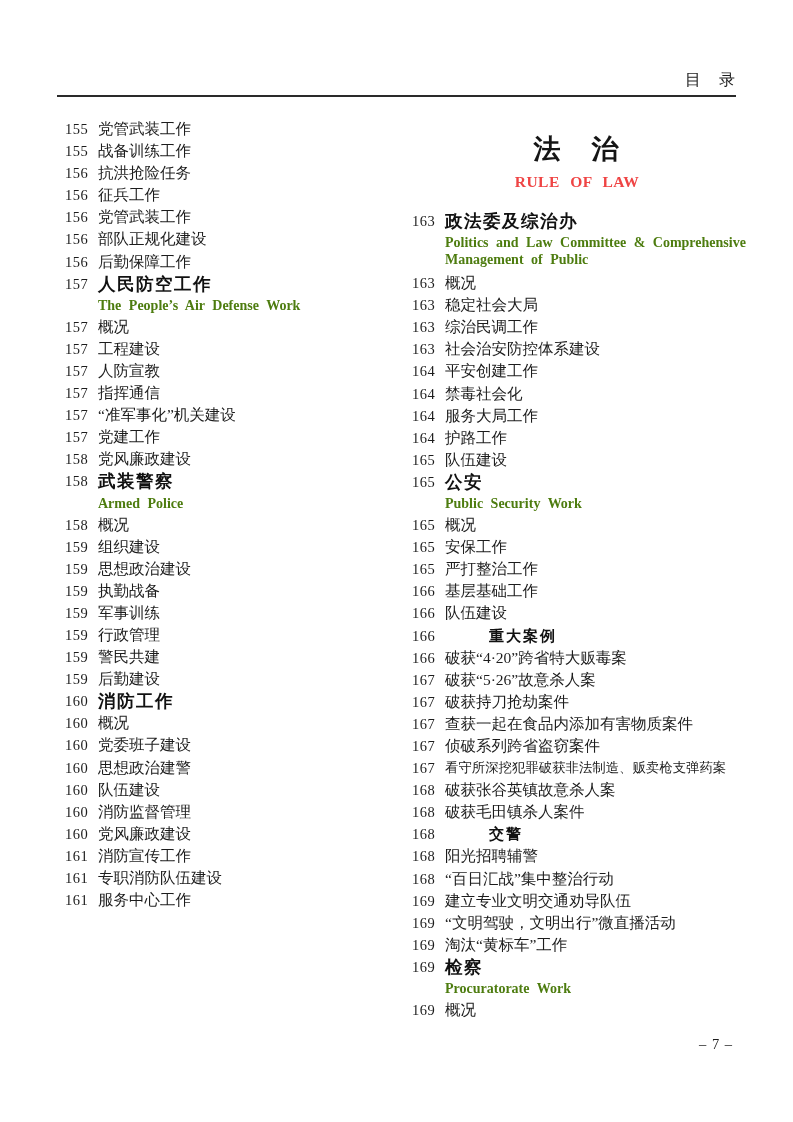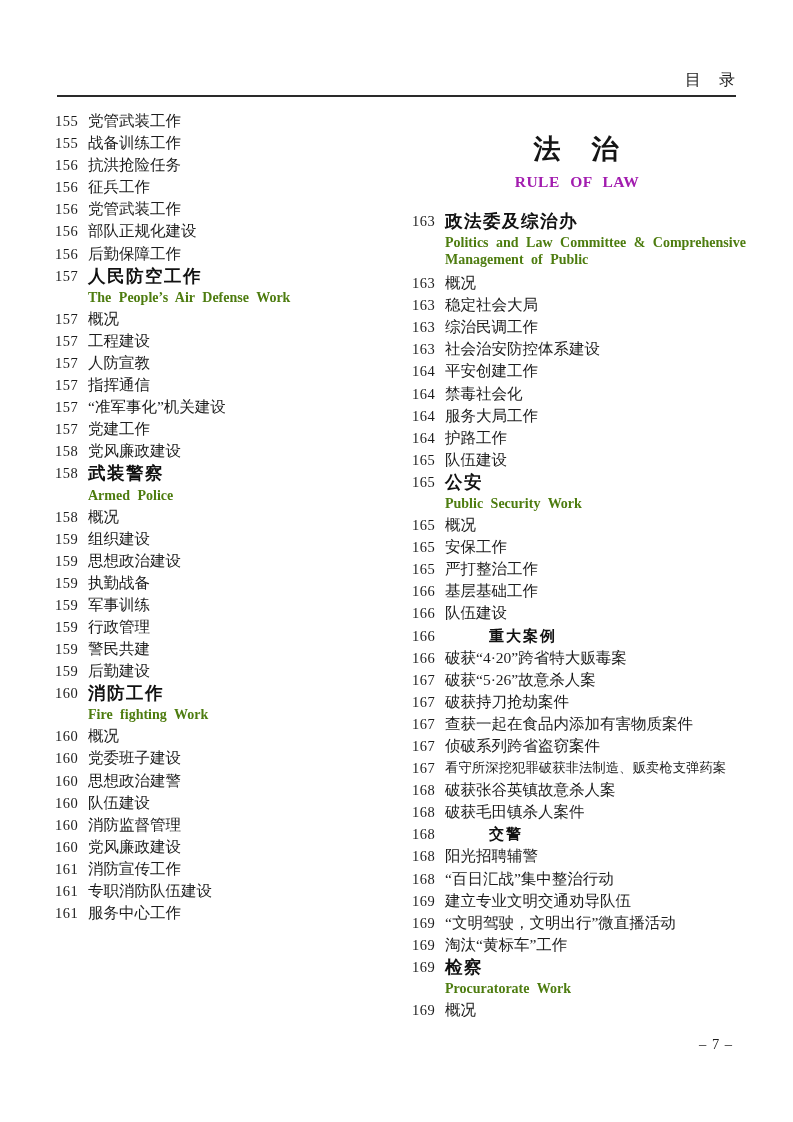--- a/index.html
+++ b/index.html
@@ -22,38 +22,38 @@
   }
   .header-rule {
     position: absolute;
     top: 95px;
     left: 57px;
     width: 679px;
     height: 2px;
     background: #2a2a2a;
   }
   .col { position: absolute; top: 110px; }
-  .col-left  { left: 55px;  width: 342px; }
+  .col-left  { left: 65px;  width: 342px; margin-top: 8px; }
   .col-right { left: 412px; width: 330px; }
 
   .section-title { text-align: center; height: 100px; box-sizing: border-box; padding-top: 22px; }
   .section-title .zh {
     font-size: 27px;
     font-weight: 600;
     letter-spacing: 2px;
     line-height: 34px;
     color: #151515;
   }
   .section-title .en {
     margin-top: 7px;
     font-size: 15.5px;
     font-weight: bold;
     word-spacing: 6px;
     letter-spacing: 0.5px;
-    color: #a21caf;
+    color: #ef4444;
   }
 
   .row { display: flex; height: 22.1px; line-height: 22.1px; white-space: nowrap; }
   .num {
     flex: 0 0 33px;
     width: 33px;
     font-size: 14.5px;
     letter-spacing: 0.5px;
     color: #1c1c1c;
   }
@@ -204,24 +204,20 @@
           <span class="txt">警民共建</span>
         </div>
         <div class="row entry">
           <span class="num">159</span>
           <span class="txt">后勤建设</span>
         </div>
         <div class="row header">
           <span class="num">160</span>
           <span class="txt">消防工作</span>
         </div>
-        <div class="row english">
-          <span class="num"></span>
-          <span class="txt">Fire fighting Work</span>
-        </div>
         <div class="row entry">
           <span class="num">160</span>
           <span class="txt">概况</span>
         </div>
         <div class="row entry">
           <span class="num">160</span>
           <span class="txt">党委班子建设</span>
         </div>
         <div class="row entry">
           <span class="num">160</span>

